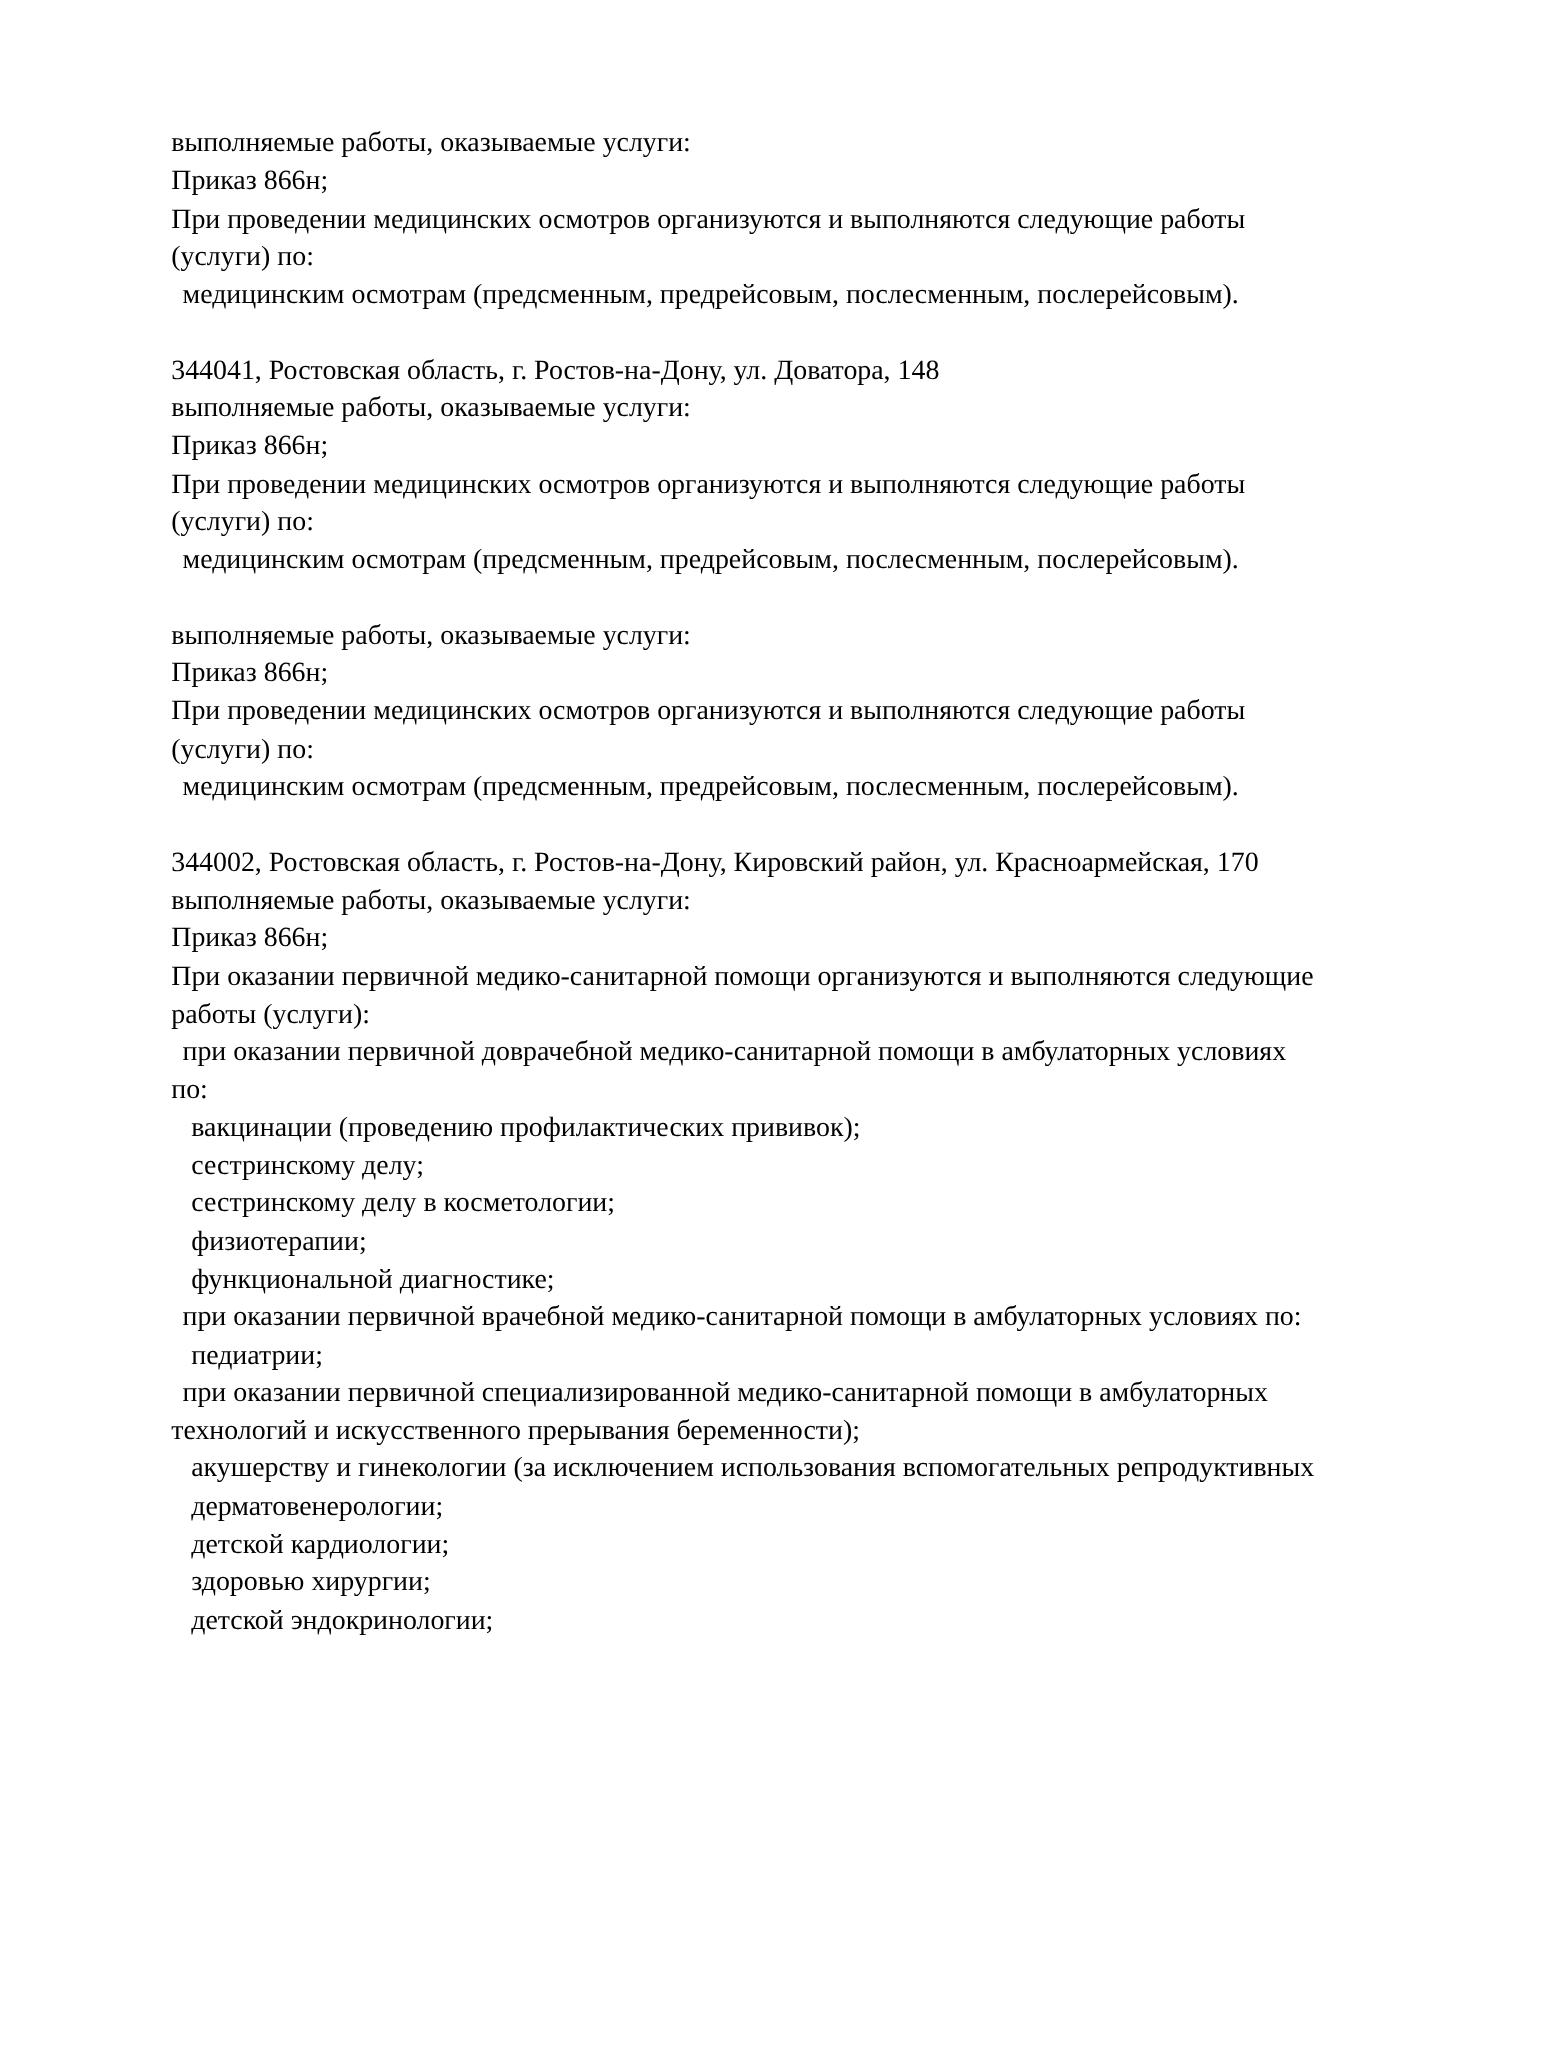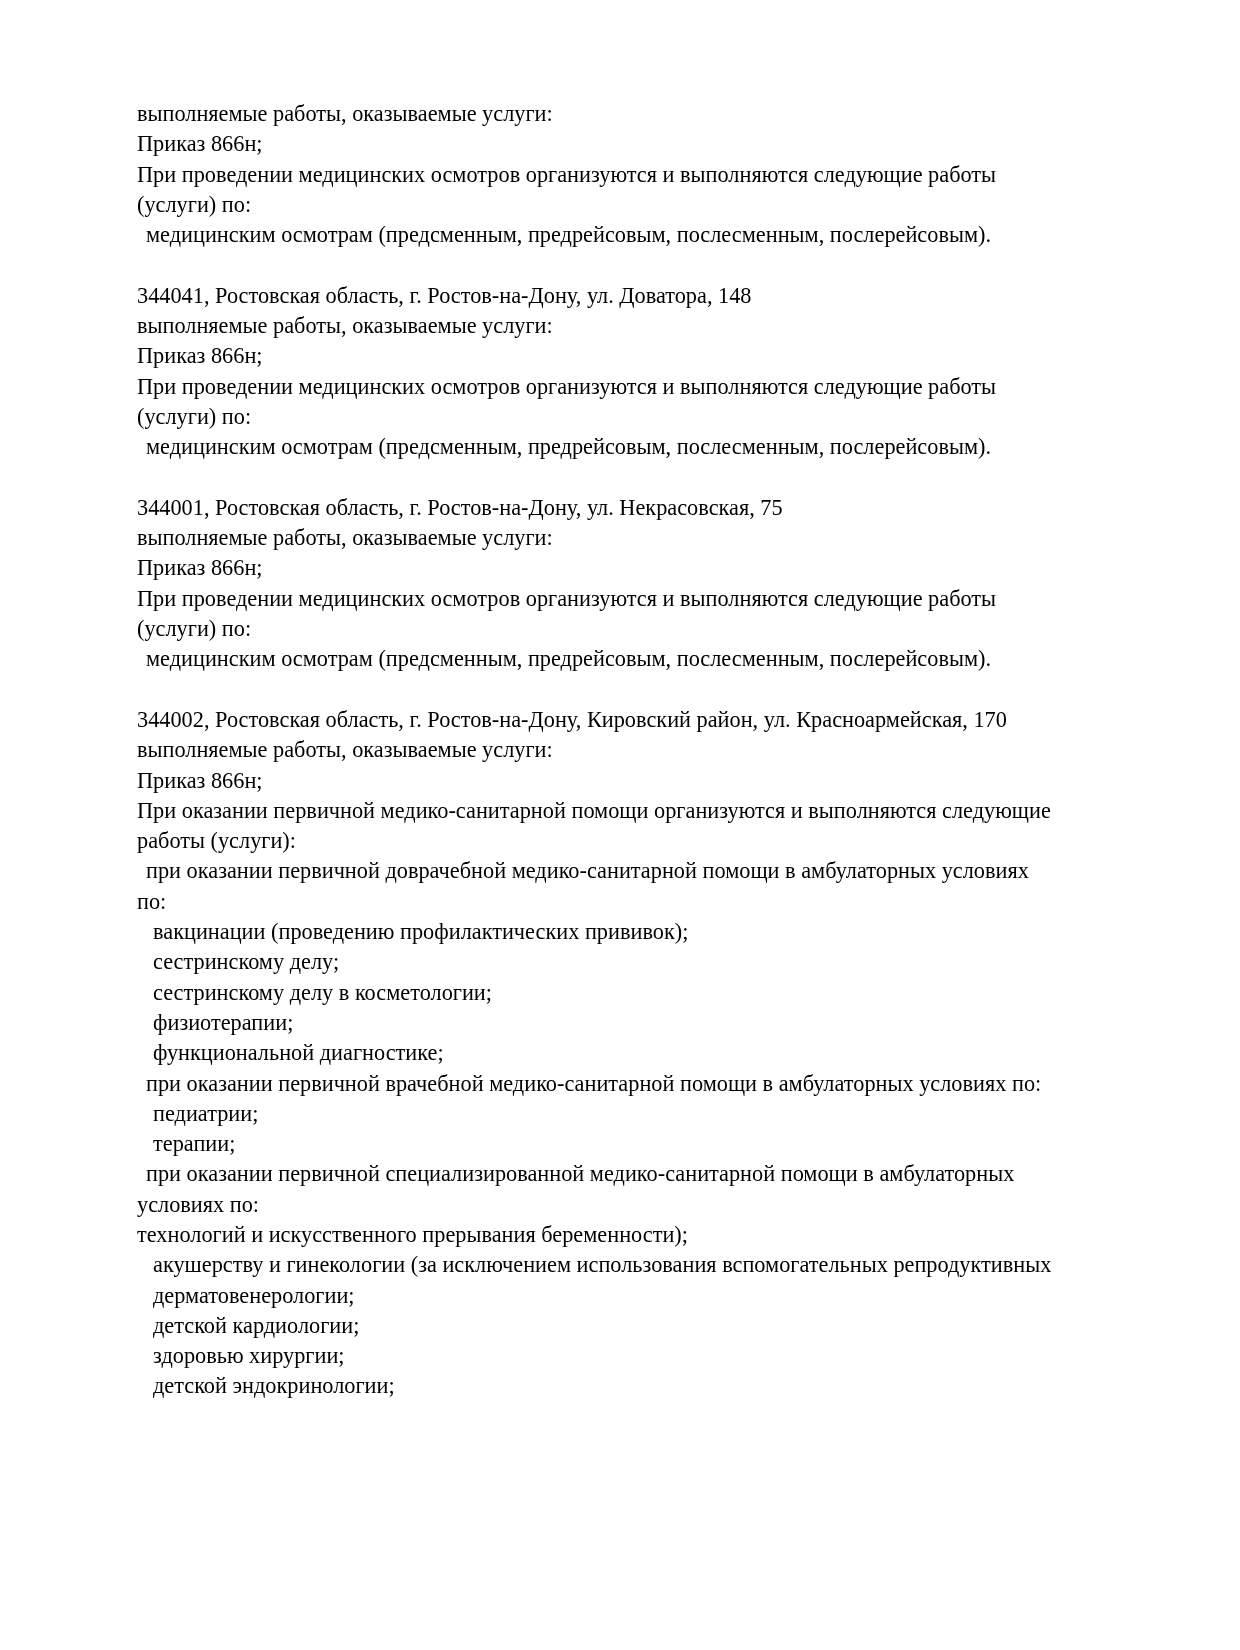--- a/index.html
+++ b/index.html
@@ -54,44 +54,41 @@
       <div class="line indent-0">(услуги) по:</div>
       <div class="line indent-1">медицинским осмотрам (предсменным, предрейсовым, послесменным, послерейсовым).</div>
       <div class="line blank"></div>
       <div class="line indent-0">344041, Ростовская область, г. Ростов-на-Дону, ул. Доватора, 148</div>
       <div class="line indent-0">выполняемые работы, оказываемые услуги:</div>
       <div class="line indent-0">Приказ 866н;</div>
       <div class="line indent-0">При проведении медицинских осмотров организуются и выполняются следующие работы</div>
       <div class="line indent-0">(услуги) по:</div>
       <div class="line indent-1">медицинским осмотрам (предсменным, предрейсовым, послесменным, послерейсовым).</div>
       <div class="line blank"></div>
-      <div class="line indent-0">344001, Ростовская область, г. Ростов-на-Дону, ул. Некрасовская, 75</div>
       <div class="line indent-0">выполняемые работы, оказываемые услуги:</div>
       <div class="line indent-0">Приказ 866н;</div>
       <div class="line indent-0">При проведении медицинских осмотров организуются и выполняются следующие работы</div>
       <div class="line indent-0">(услуги) по:</div>
       <div class="line indent-1">медицинским осмотрам (предсменным, предрейсовым, послесменным, послерейсовым).</div>
       <div class="line blank"></div>
       <div class="line indent-0">344002, Ростовская область, г. Ростов-на-Дону, Кировский район, ул. Красноармейская, 170</div>
       <div class="line indent-0">выполняемые работы, оказываемые услуги:</div>
       <div class="line indent-0">Приказ 866н;</div>
       <div class="line indent-0">При оказании первичной медико-санитарной помощи организуются и выполняются следующие</div>
       <div class="line indent-0">работы (услуги):</div>
       <div class="line indent-1">при оказании первичной доврачебной медико-санитарной помощи в амбулаторных условиях</div>
       <div class="line indent-0">по:</div>
       <div class="line indent-2">вакцинации (проведению профилактических прививок);</div>
       <div class="line indent-2">сестринскому делу;</div>
       <div class="line indent-2">сестринскому делу в косметологии;</div>
       <div class="line indent-2">физиотерапии;</div>
       <div class="line indent-2">функциональной диагностике;</div>
       <div class="line indent-1">при оказании первичной врачебной медико-санитарной помощи в амбулаторных условиях по:</div>
       <div class="line indent-2">педиатрии;</div>
-      <div class="line indent-2">терапии;</div>
       <div class="line indent-1">при оказании первичной специализированной медико-санитарной помощи в амбулаторных</div>
-      <div class="line indent-0">условиях по:</div>
       <div class="line indent-0">технологий и искусственного прерывания беременности);</div>
       <div class="line indent-2">акушерству и гинекологии (за исключением использования вспомогательных репродуктивных</div>
       <div class="line indent-2">дерматовенерологии;</div>
       <div class="line indent-2">детской кардиологии;</div>
       <div class="line indent-2">здоровью хирургии;</div>
       <div class="line indent-2">детской эндокринологии;</div>
     </div>
 </div>
 
 </body></html>

